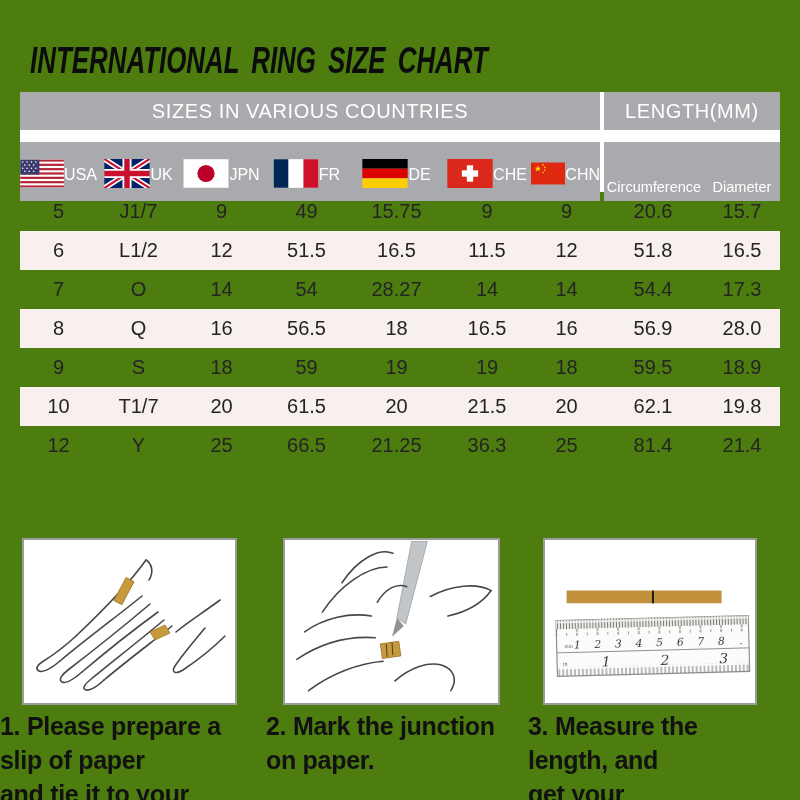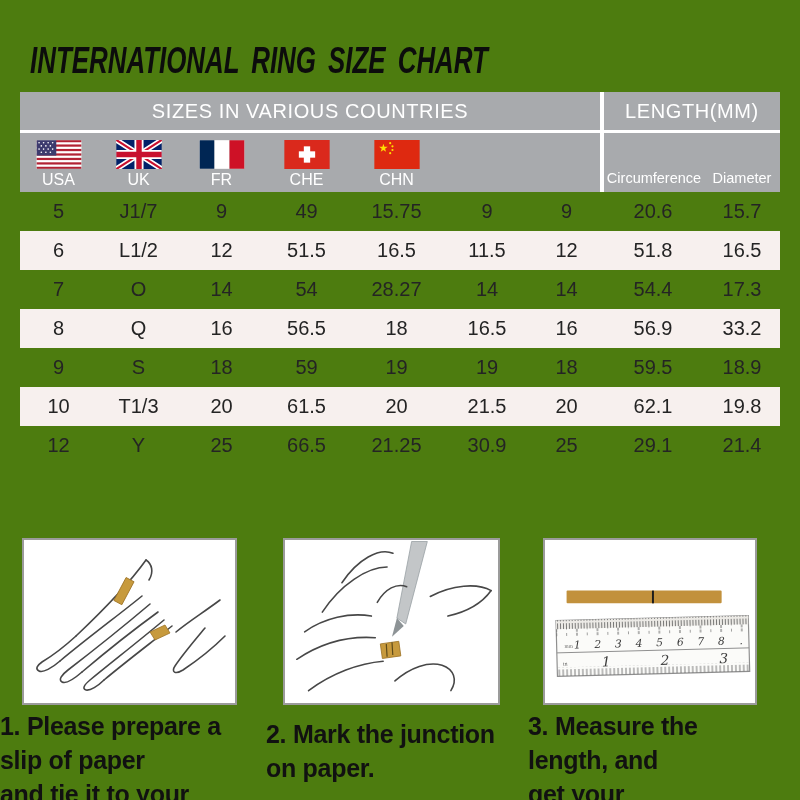--- a/index.html
+++ b/index.html
@@ -10,44 +10,44 @@
     position:absolute; left:30px; top:40px;
     font-size:37px; font-weight:bold; font-style:italic; color:#0c0c0c;
     white-space:nowrap; letter-spacing:0px; word-spacing:7px;
     transform:scaleX(0.70); transform-origin:left center;
   }
 
   
   .thead {
     position:absolute; left:20px; top:92px; width:760px; height:100px;
     display:grid; grid-template-columns:580px 176px; grid-template-rows:38px 59px;
-    gap:3px 4px; background:#fff;
+    gap:12px 4px; background:#fff;
   }
   .hcell { background:#a8aaad; color:#fff; }
   .groupcell { display:flex; align-items:center; justify-content:center; font-size:20px; letter-spacing:0.6px; }
   .flagrow { display:grid; grid-template-columns:77px 83px 83px 87px 93px 88px 69px; align-items:center; }
-  .flagcell { display:flex; flex-direction:column; align-items:center; justify-content:center; padding-top:3px; }
+  .flagcell { display:flex; flex-direction:row; align-items:center; justify-content:center; padding-top:3px; }
   .flag { width:46px; height:29px; display:block; }
   .flaglabel { font-size:16px; color:#fff; margin-top:3px; line-height:1; }
   .lenrow { display:grid; grid-template-columns:100px 76px; align-items:end; padding-bottom:7px; }
   .lenlabel { font-size:14.5px; text-align:center; color:#fff; line-height:1; }
 
   
   table.sizes { position:absolute; left:20px; top:192px; width:760px; border-collapse:collapse; table-layout:fixed; }
   table.sizes td { height:39px; text-align:center; vertical-align:middle; font-size:20px; color:#242424; }
   table.sizes tr:nth-child(even) { background:#f7f0ee; }
 
   
   .stepbox { position:absolute; top:538px; height:167px; border:2px solid #9b9b9b; background:#fff; overflow:hidden; }
   #box1 { left:22px;  width:215px; }
   #box2 { left:283px; width:217px; }
   #box3 { left:543px; width:214px; }
   .caption { position:absolute; top:710px; text-align:left; font-weight:bold; font-size:25px; color:#111; line-height:1.35; letter-spacing:-0.3px; }
   #cap1 { left:0px;   width:258px; }
-  #cap2 { left:266px; width:250px;margin-top:8px; }
+  #cap2 { left:266px; width:250px; }
   #cap3 { left:528px; width:244px; }
   .stepbox svg { display:block; width:100%; height:100%; }
 </style>
 </head>
 <body>
 
 <div class="page">
 
   <div class="title">INTERNATIONAL RING SIZE CHART</div>
 
@@ -99,31 +99,46 @@
         <svg class="flag" viewBox="0 0 50 32">
           <rect width="50" height="32" fill="#012169"></rect>
           <path d="M0,0 L50,32 M50,0 L0,32" stroke="#ffffff" stroke-width="6"></path>
           <path d="M0,0 L50,32 M50,0 L0,32" stroke="#C8102E" stroke-width="2.4"></path>
           <path d="M25,0 V32 M0,16 H50" stroke="#ffffff" stroke-width="10"></path>
           <path d="M25,0 V32 M0,16 H50" stroke="#C8102E" stroke-width="6"></path>
         </svg>
         <span class="flaglabel">UK</span>
       </div>
 
+      <div class="flagcell">
+        <svg class="flag" viewBox="0 0 50 32">
+          <rect width="50" height="32" fill="#ffffff" stroke="#cccccc" stroke-width="0.8"></rect>
+          <circle cx="25" cy="16" r="9.5" fill="#BC002D"></circle>
+        </svg>
+        <span class="flaglabel">JPN</span>
+      </div>
 
       <div class="flagcell">
         <svg class="flag" viewBox="0 0 50 32">
           <rect width="16.7" height="32" fill="#002654"></rect>
           <rect x="16.7" width="16.6" height="32" fill="#ffffff"></rect>
           <rect x="33.3" width="16.7" height="32" fill="#CE1126"></rect>
           <rect width="50" height="32" fill="none" stroke="#c9c9c9" stroke-width="0.6"></rect>
         </svg>
         <span class="flaglabel">FR</span>
       </div>
 
+      <div class="flagcell">
+        <svg class="flag" viewBox="0 0 50 32">
+          <rect width="50" height="10.67" fill="#000000"></rect>
+          <rect y="10.67" width="50" height="10.67" fill="#DD0000"></rect>
+          <rect y="21.33" width="50" height="10.67" fill="#FFCE00"></rect>
+        </svg>
+        <span class="flaglabel">DE</span>
+      </div>
 
       <div class="flagcell">
         <svg class="flag" viewBox="0 0 50 32">
           <rect width="50" height="32" fill="#DA291C"></rect>
           <rect x="21.5" y="7" width="7" height="18" fill="#ffffff"></rect>
           <rect x="16" y="12.5" width="18" height="7" fill="#ffffff"></rect>
         </svg>
         <span class="flaglabel">CHE</span>
       </div>
 
@@ -196,53 +211,53 @@
         </tr>
         <tr>
           <td>8</td>
           <td>Q</td>
           <td>16</td>
           <td>56.5</td>
           <td>18</td>
           <td>16.5</td>
           <td>16</td>
           <td>56.9</td>
-          <td>33.2</td>
+          <td>28.0</td>
         </tr>
         <tr>
           <td>9</td>
           <td>S</td>
           <td>18</td>
           <td>59</td>
           <td>19</td>
           <td>19</td>
           <td>18</td>
           <td>59.5</td>
           <td>18.9</td>
         </tr>
         <tr>
           <td>10</td>
-          <td>T1/3</td>
+          <td>T1/7</td>
           <td>20</td>
           <td>61.5</td>
           <td>20</td>
           <td>21.5</td>
           <td>20</td>
           <td>62.1</td>
           <td>19.8</td>
         </tr>
         <tr>
           <td>12</td>
           <td>Y</td>
           <td>25</td>
           <td>66.5</td>
           <td>21.25</td>
-          <td>30.9</td>
+          <td>36.3</td>
           <td>25</td>
-          <td>29.1</td>
+          <td>81.4</td>
           <td>21.4</td>
         </tr>
       </tbody>
   </table>
 
   <div class="stepbox" id="box1">
     <svg viewBox="0 0 211 163">
       <g fill="none" stroke="#474747" stroke-width="1.6" stroke-linecap="round">
         <path d="M122,20 C112,34 88,62 52,96"></path>
         <path d="M52,96 C40,107 28,116 18,122 C13,125.5 11,129 15,131 C19,133 28,128 36,121"></path>

